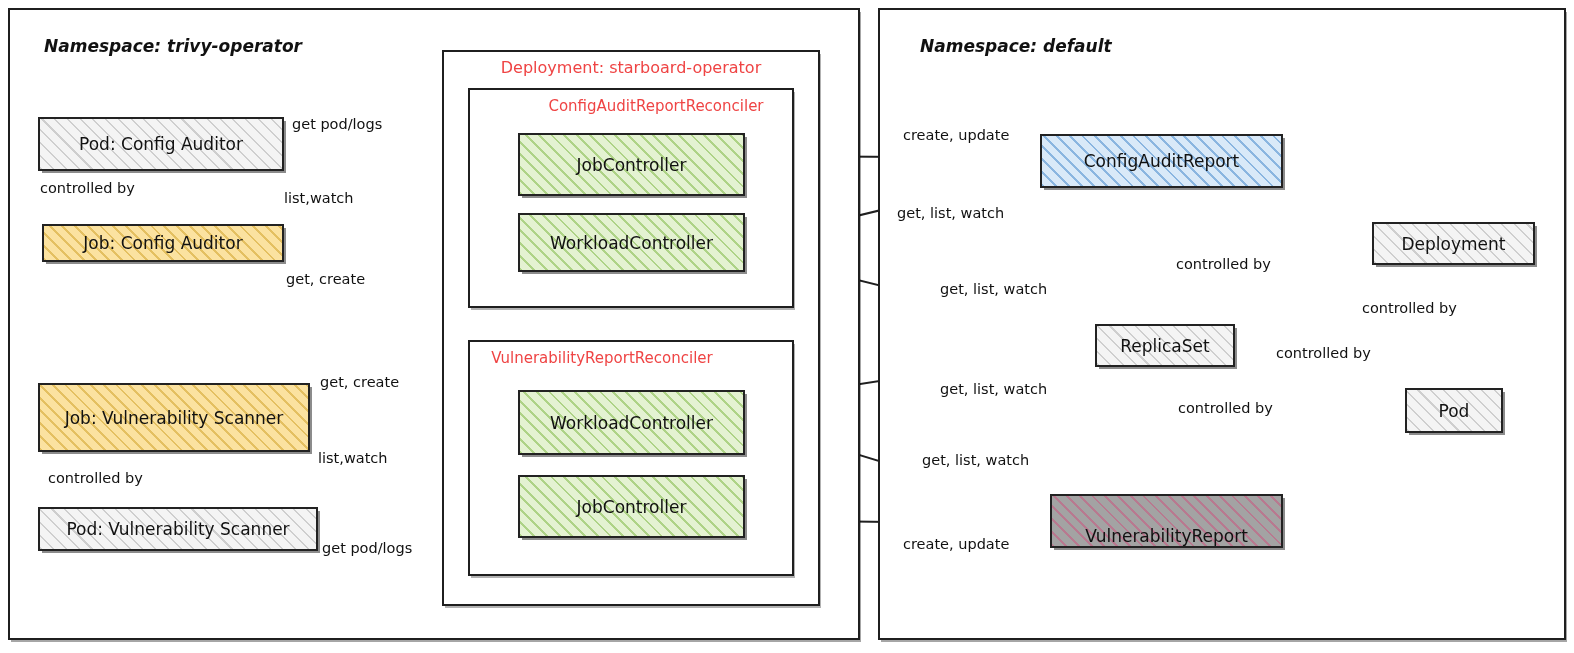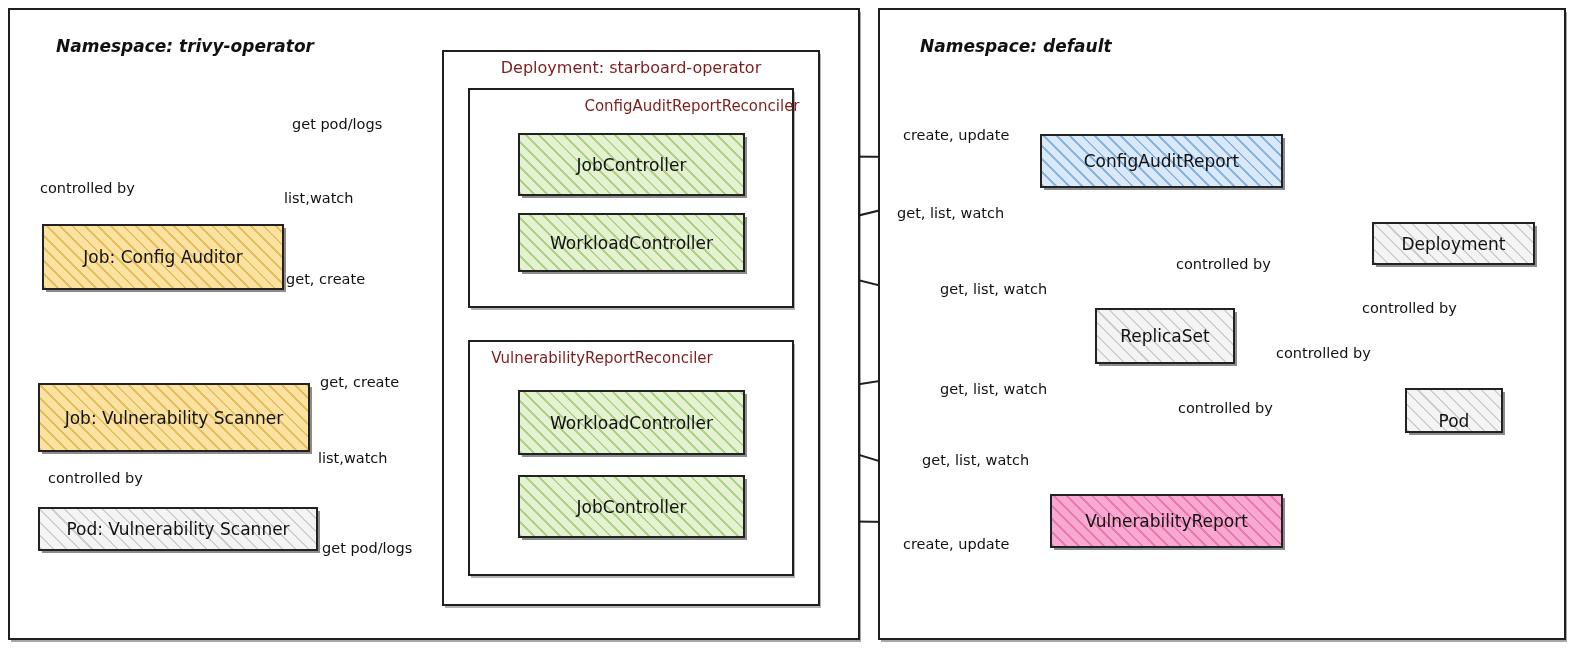--- a/index.html
+++ b/index.html
@@ -6,41 +6,41 @@
   body{font-family:"DejaVu Sans", sans-serif;}
   #stage{position:relative;width:1574px;height:653px;background:#fff;overflow:hidden;}
   svg#canvas{position:absolute;left:0;top:0;width:1574px;height:653px;}
 
   .nsbox{position:absolute;border:2px solid #1f1f1f;background:#fff;box-sizing:border-box;
          box-shadow:2px 3px 0 -1px rgba(0,0,0,.35);}
   .plainbox{position:absolute;border:2px solid #1f1f1f;background:#fff;box-sizing:border-box;
             box-shadow:2px 3px 0 -1px rgba(0,0,0,.30);}
 
   .nslabel{position:absolute;font-style:italic;font-weight:600;font-size:17px;color:#111;white-space:nowrap;}
-  .grouplabel{position:absolute;font-size:15px;color:#7f1d1d;white-space:nowrap;text-align:center;}
+  .grouplabel{position:absolute;font-size:15px;color:#ef4444;white-space:nowrap;text-align:center;}
 
   .node{position:absolute;box-sizing:border-box;border:2.5px solid #222;display:flex;
         align-items:center;justify-content:center;font-size:17px;color:#111;
         box-shadow:3px 3px 0 -1px rgba(0,0,0,.45);overflow:hidden;}
   .node .nlabel{position:relative;z-index:2;padding:0 6px;white-space:nowrap;}
   .node::before{content:"";position:absolute;inset:0;z-index:1;}
 
   .hatch-grey{background:#f4f4f4;}
   .hatch-grey::before{background:repeating-linear-gradient(45deg,
      rgba(120,120,120,.30) 0 1.5px, rgba(0,0,0,0) 1.5px 9px);}
   .hatch-yellow{background:#fbe2a0;}
   .hatch-yellow::before{background:repeating-linear-gradient(45deg,
      rgba(200,150,20,.45) 0 2px, rgba(0,0,0,0) 2px 9px);}
   .hatch-green{background:#e4f2d2;}
   .hatch-green::before{background:repeating-linear-gradient(45deg,
      rgba(120,180,60,.50) 0 2px, rgba(0,0,0,0) 2px 9px);}
   .hatch-blue{background:#d9e9f8;justify-content:center;}
   .hatch-blue::before{background:repeating-linear-gradient(45deg,
      rgba(60,130,200,.50) 0 2px, rgba(0,0,0,0) 2px 9px);}
-  .hatch-pink{background:#f9a8d4;}
+  .hatch-pink{background:#a3a3a3;align-items:flex-end;}
   .hatch-pink::before{background:repeating-linear-gradient(45deg,
      rgba(210,70,120,.45) 0 2px, rgba(0,0,0,0) 2px 9px);}
 
   .edgelabel{position:absolute;font-size:14.5px;color:#111;white-space:nowrap;}
 </style>
 </head>
 <body>
 
 <div id="stage">
 
@@ -88,34 +88,37 @@
       <path d="M1160,190 L1160,318" marker-end="url(#ahd)"></path>
       <path d="M1160,492 L1160,372" marker-end="url(#ahd)"></path>
       <path d="M1240,330 L1380,268" marker-end="url(#ahd)"></path>
       <path d="M1402,400 L1243,350" marker-end="url(#ahd)"></path>
     </g>
   </svg>
 
   <div class="nsbox" style="left:8px;top:8px;width:852px;height:632px;"></div>
   <div class="nsbox" style="left:878px;top:8px;width:688px;height:632px;"></div>
 
-  <div class="nslabel" style="left:56px;top:36px;">Namespace: trivy-operator</div>
+  <div class="nslabel" style="left:44px;top:36px;">Namespace: trivy-operator</div>
   <div class="nslabel" style="left:920px;top:36px;">Namespace: default</div>
 
   <div class="plainbox" style="left:442px;top:50px;width:378px;height:556px;"></div>
   <div class="grouplabel" style="left:442px;top:58px;width:378px;font-size:16px;">Deployment: starboard-operator</div>
 
   <div class="plainbox" style="left:468px;top:88px;width:326px;height:220px;"></div>
-  <div class="grouplabel" style="left:468px;top:97px;width:376px;margin-left:36px;">ConfigAuditReportReconciler</div>
+  <div class="grouplabel" style="left:468px;top:97px;width:376px;">ConfigAuditReportReconciler</div>
 
   <div class="plainbox" style="left:468px;top:340px;width:326px;height:236px;"></div>
   <div class="grouplabel" style="left:472px;top:349px;width:260px;">VulnerabilityReportReconciler</div>
 
+  <div class="node hatch-grey" style="left:38px;top:117px;width:246px;height:54px;">
+    <span class="nlabel">Pod: Config Auditor</span>
+  </div>
 
-  <div class="node hatch-yellow" style="left:42px;top:224px;width:242px;height:66px;">
+  <div class="node hatch-yellow" style="left:42px;top:224px;width:242px;height:38px;">
     <span class="nlabel">Job: Config Auditor</span>
   </div>
 
   <div class="node hatch-yellow" style="left:38px;top:383px;width:272px;height:69px;">
     <span class="nlabel">Job: Vulnerability Scanner</span>
   </div>
 
   <div class="node hatch-grey" style="left:38px;top:507px;width:280px;height:44px;">
     <span class="nlabel">Pod: Vulnerability Scanner</span>
   </div>
@@ -137,29 +140,29 @@
   </div>
 
   <div class="node hatch-blue" style="left:1040px;top:134px;width:243px;height:54px;">
     <span class="nlabel">ConfigAuditReport</span>
   </div>
 
   <div class="node hatch-pink" style="left:1050px;top:494px;width:233px;height:54px;">
     <span class="nlabel">VulnerabilityReport</span>
   </div>
 
-  <div class="node hatch-grey" style="left:1095px;top:308px;width:140px;height:56px;">
+  <div class="node hatch-grey" style="left:1095px;top:324px;width:140px;height:43px;">
     <span class="nlabel">ReplicaSet</span>
   </div>
 
   <div class="node hatch-grey" style="left:1372px;top:222px;width:163px;height:43px;">
     <span class="nlabel">Deployment</span>
   </div>
 
-  <div class="node hatch-grey" style="left:1405px;top:388px;width:98px;height:45px;align-items:flex-end;">
+  <div class="node hatch-grey" style="left:1405px;top:388px;width:98px;height:45px;">
     <span class="nlabel">Pod</span>
   </div>
 
   <div class="edgelabel" style="left:292px;top:116px;">get pod/logs</div>
   <div class="edgelabel" style="left:40px;top:180px;">controlled by</div>
   <div class="edgelabel" style="left:284px;top:190px;">list,watch</div>
   <div class="edgelabel" style="left:286px;top:271px;">get, create</div>
 
   <div class="edgelabel" style="left:320px;top:374px;">get, create</div>
   <div class="edgelabel" style="left:318px;top:450px;">list,watch</div>

